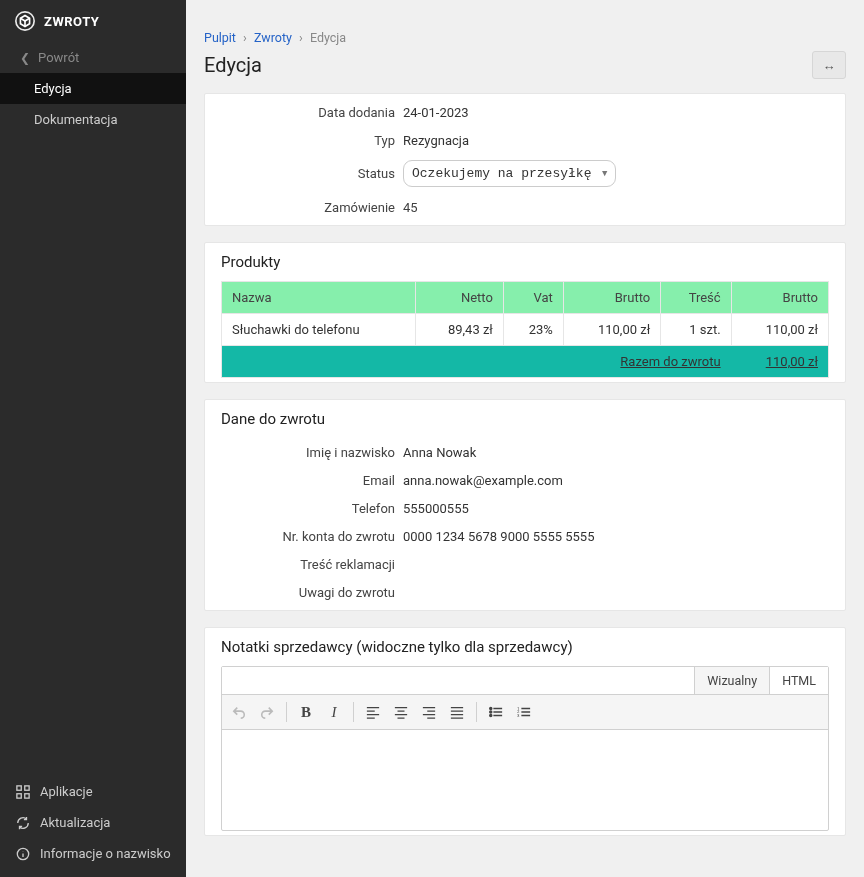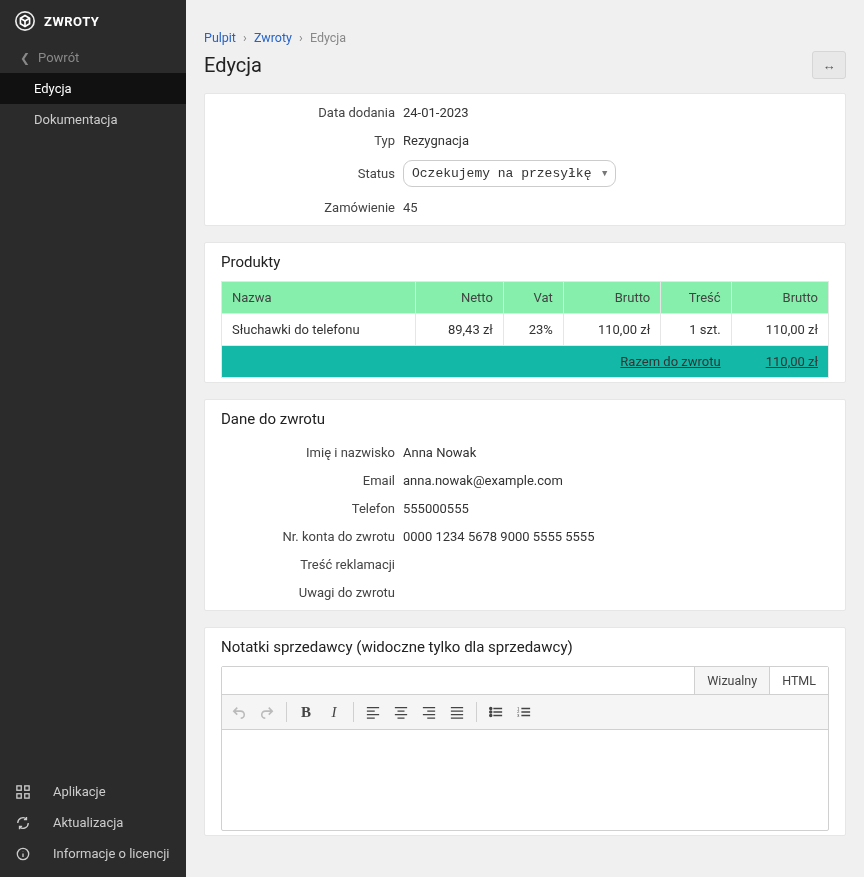--- a/index.html
+++ b/index.html
@@ -53,21 +53,21 @@
     background: #111;
     color: #fff;
   }
   .side-spacer { flex: 1; }
   .side-bottom-item {
     padding: 8px 14px 8px 16px;
     color: #ccc;
     font-size: 13px;
     display: flex;
     align-items: center;
-    gap: 23px;
+    gap: 10px;
     cursor: pointer;
   }
   .side-bottom-item svg { flex-shrink: 0; }
   .sidebar .pad-b { height: 8px; }
 
   
   .main {
     flex: 1;
     padding: 10px 18px 18px 18px;
     overflow: auto;
@@ -273,21 +273,21 @@
       <path d="M2 8a6 6 0 0 1 10-4.5M14 8a6 6 0 0 1-10 4.5"></path>
       <path d="M12 1v3h-3M4 15v-3h3"></path>
     </svg>
     <span>Aktualizacja</span>
   </div>
   <div class="side-bottom-item">
     <svg width="14" height="14" viewBox="0 0 16 16" fill="none" stroke="#ccc" stroke-width="1.5">
       <circle cx="8" cy="8" r="6.5"></circle>
         <path d="M8 7.5v4M8 5v.5"></path>
     </svg>
-    <span>Informacje o licencji</span>
+    <span>Informacje o nazwisko</span>
   </div>
   <div class="pad-b"></div>
 </aside>
 
 <main class="main">
 
   <div class="breadcrumb">
     <a href="#">Pulpit</a>
     <span class="sep">›</span>
     <a href="#">Zwroty</a>

